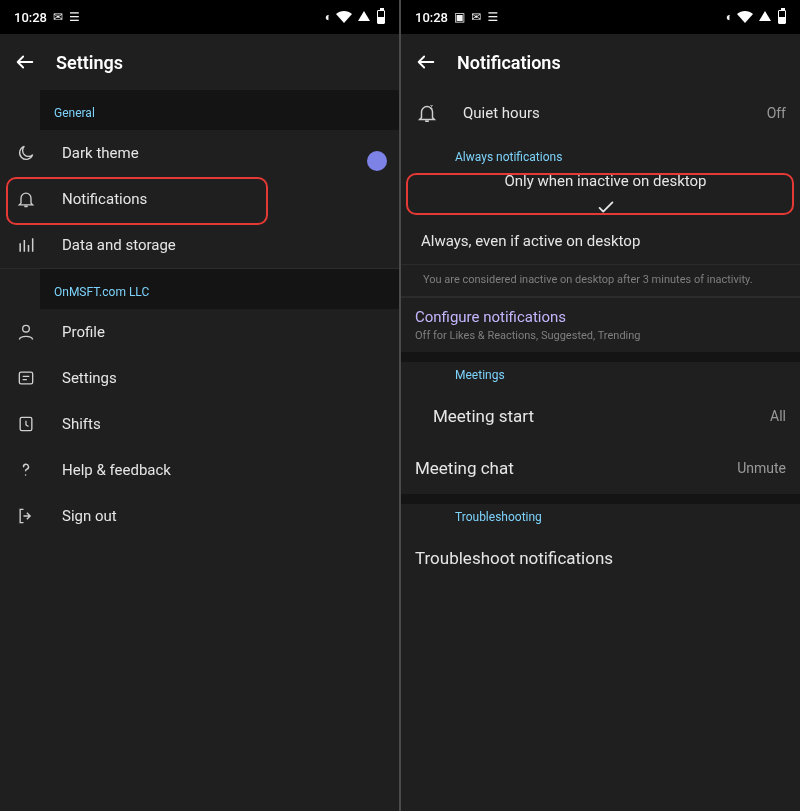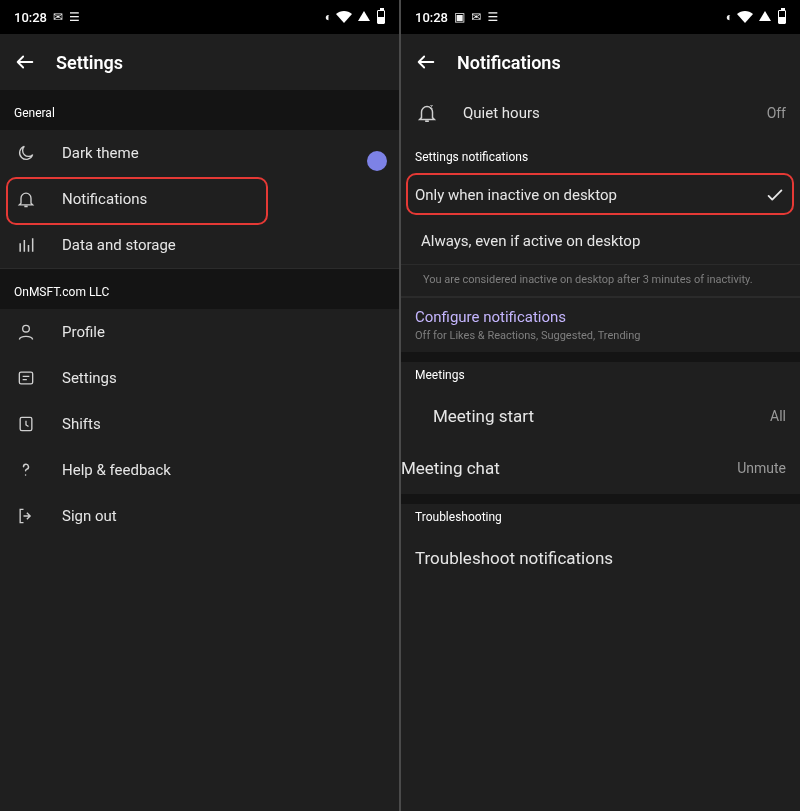--- a/index.html
+++ b/index.html
@@ -55,24 +55,25 @@
     display: flex;
     align-items: center;
     padding: 0 14px;
     color: #fff;
     background: #1f1f1f;
   }
   .appbar .back { width: 32px; display:flex; align-items:center; }
   .appbar .title { font-size: 18px; font-weight: 600; margin-left: 10px; }
 
   .section-label {
-    color: #ffffff;
+    color: #7dd3fc;
     font-size: 12px;
     padding: 16px 14px 10px;
     background: #141414;
+    margin-left: 40px;
   }
   .section-label.inner { padding: 14px 14px 8px; background: transparent; }
 
   .row {
     display: flex;
     align-items: center;
     min-height: 46px;
     padding: 0 14px;
     color: #e6e6e6;
     background: #1f1f1f;
@@ -276,23 +277,23 @@
     <span class="icon">
       <svg width="22" height="22" viewBox="0 0 24 24">
           <path fill="none" stroke="#cfcfcf" stroke-width="1.6" d="M6 17V11a6 6 0 0 1 12 0v6l2 2H4zM10 21h4"></path>
           <text x="15" y="8" font-size="7" fill="#cfcfcf">z</text>
         </svg>
     </span>
     <span class="label">Quiet hours</span>
     <span class="trailing">Off</span>
   </div>
 
-  <div class="section-label inner">Settings notifications</div>
-
-  <div class="row" style="position:relative; padding-left:14px;">
+  <div class="section-label inner">Always notifications</div>
+
+  <div class="row" style="position:relative; padding-left:24px;flex-direction:column;">
     <span class="label">Only when inactive on desktop</span>
     <span>
       <svg width="22" height="22" viewBox="0 0 24 24">
           <path fill="none" stroke="#e6e6e6" stroke-width="2" stroke-linecap="round" stroke-linejoin="round" d="M5 13l4 4 10-10"></path>
         </svg>
     </span>
   </div>
 
   <div class="row" style="padding-left:20px;">
     <span class="label">Always, even if active on desktop</span>
@@ -306,21 +307,21 @@
   </div>
 
   <div class="group-gap"></div>
   <div class="section-label inner" style="padding-top:6px;">Meetings</div>
 
   <div class="row tall" style="padding-left:32px;">
     <span class="label" style="font-size:17px;">Meeting start</span>
     <span class="trailing">All</span>
   </div>
 
-  <div class="row tall" style="padding-left:0;">
+  <div class="row tall" style="padding-left:14px;">
     <span class="label" style="font-size:17px;">Meeting chat</span>
     <span class="trailing">Unmute</span>
   </div>
 
   <div class="group-gap"></div>
   <div class="section-label inner" style="padding-top:6px;">Troubleshooting</div>
 
   <div class="row tall" style="padding-left:14px;">
     <span class="label" style="font-size:17px;">Troubleshoot notifications</span>
   </div>

